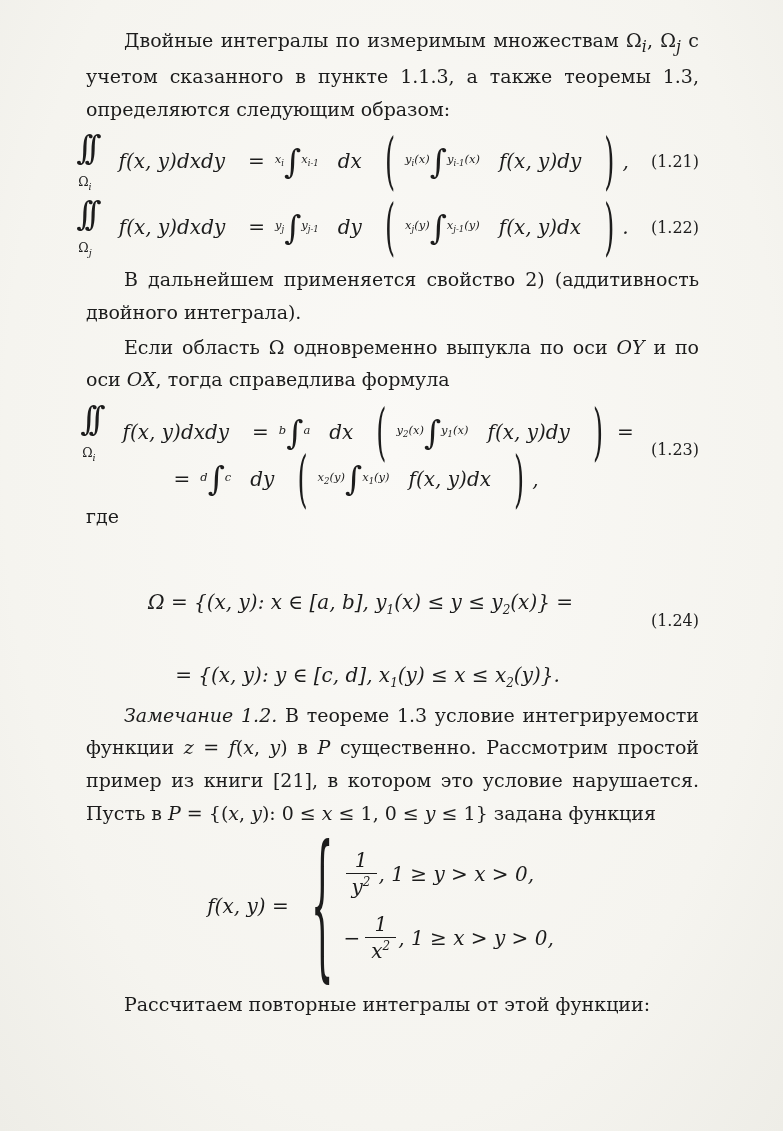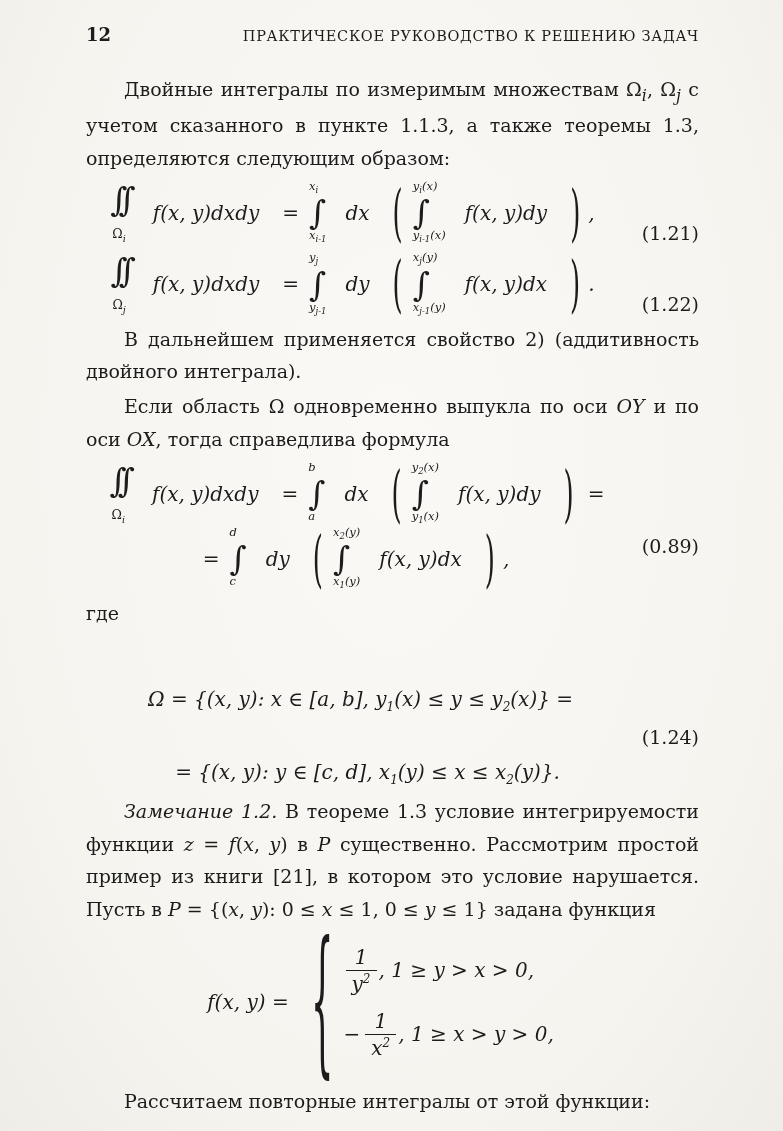--- a/index.html
+++ b/index.html
@@ -16,26 +16,26 @@
   }
   header{display:flex;justify-content:space-between;align-items:baseline;margin-bottom:28px;}
   .pnum{font-weight:bold;font-size:18px;}
   .rhead{font-size:14.5px;letter-spacing:0.7px;}
   .para{margin:0 0 2px 0;text-align:justify;line-height:1.72;}
   .indent{text-indent:38px;}
   .it{font-style:italic;}
   
   .equation{position:relative;display:flex;justify-content:center;align-items:center;
             padding-right:64px;margin:6px 0;}
-  .eq-num{position:absolute;right:0;top:50%;transform:translateY(-50%);font-size:19px;margin-top:20px;}
+  .eq-num{position:absolute;right:0;top:50%;transform:translateY(-50%);font-size:16px;}
   .eq-col{display:flex;flex-direction:column;align-items:center;}
   .eq-row{display:flex;align-items:center;white-space:nowrap;}
   .mi{font-style:italic;font-size:20px;margin:0 16px;}
   .rel{margin:0 7px;font-size:20px;}
-  .int{display:inline-flex;flex-direction:column;margin:0 3px;}
+  .int{display:inline-flex;flex-direction:row;align-items:center;margin:0 3px;}
   .lim{font-size:11.5px;line-height:1.15;font-style:italic;white-space:nowrap;}
   .lim sub{font-size:8.5px;}
   .isign{font-family:"DejaVu Serif",serif;font-size:33px;line-height:1.0;}
   .iint{display:inline-flex;}
   .iint .over{margin-left:-9px;}
   .dint{display:inline-flex;flex-direction:column;align-items:center;margin-right:1px;}
   .dsub{font-size:12.5px;line-height:1;margin-top:12px;align-self:flex-start;margin-left:2px;}
   .dsub sub{font-size:9.5px;}
   .paren{display:inline-block;font-size:26px;line-height:1;transform:scaleY(2.35);margin:0 7px;}
   .tail{margin-left:1px;}
@@ -53,24 +53,20 @@
   .frac .den{border-top:1.6px solid #1c1c1c;padding:2px 6px 0;}
   .frac sup{font-size:12px;}
   .minus{margin-right:3px;}
   .where{margin:2px 0 16px 0;line-height:1.6;}
 </style>
 </head>
 <body>
 
 <div class="page">
 
-  <header>
-    <span class="pnum">12</span>
-    <span class="rhead">ПРАКТИЧЕСКОЕ РУКОВОДСТВО К РЕШЕНИЮ ЗАДАЧ</span>
-  </header>
 
   <p class="para indent"><span>Двойные интегралы по измеримым множествам Ω</span><sub class="it">i</sub><span>, Ω</span><sub class="it">j</sub><span> с учетом сказанного в пункте 1.1.3, а также теоремы 1.3, определяются следующим образом:</span></p>
 
   <div class="equation">
     <div class="eq-row">
       <span class="dint">
         <span class="iint">
           <span class="isign">∫</span>
           <span class="isign over">∫</span>
         </span>
@@ -170,21 +166,21 @@
         <span class="int">
           <span class="lim"><span>x</span><sub>2</sub><span>(y)</span></span>
           <span class="isign">∫</span>
           <span class="lim"><span>x</span><sub>1</sub><span>(y)</span></span>
         </span>
         <span class="mi">f(x, y)dx</span>
         <span class="paren">)</span>
         <span class="mi tail">,</span>
       </div>
     </div>
-    <span class="eq-num">(0.89)</span>
+    <span class="eq-num">(1.23)</span>
   </div>
 
   <p class="para where"><span>где</span></p>
 
   <div class="equation">
     <div class="eq-col">
       <span class="mathline"><span>Ω = {(x, y): x ∈ [a, b], y</span><sub>1</sub><span>(x) ≤ y ≤ y</span><sub>2</sub><span>(x)} =</span></span>
       <span class="mathline l2"><span>= {(x, y): y ∈ [c, d], x</span><sub>1</sub><span>(y) ≤ x ≤ x</span><sub>2</sub><span>(y)}.</span></span>
     </div>
     <span class="eq-num">(1.24)</span>

